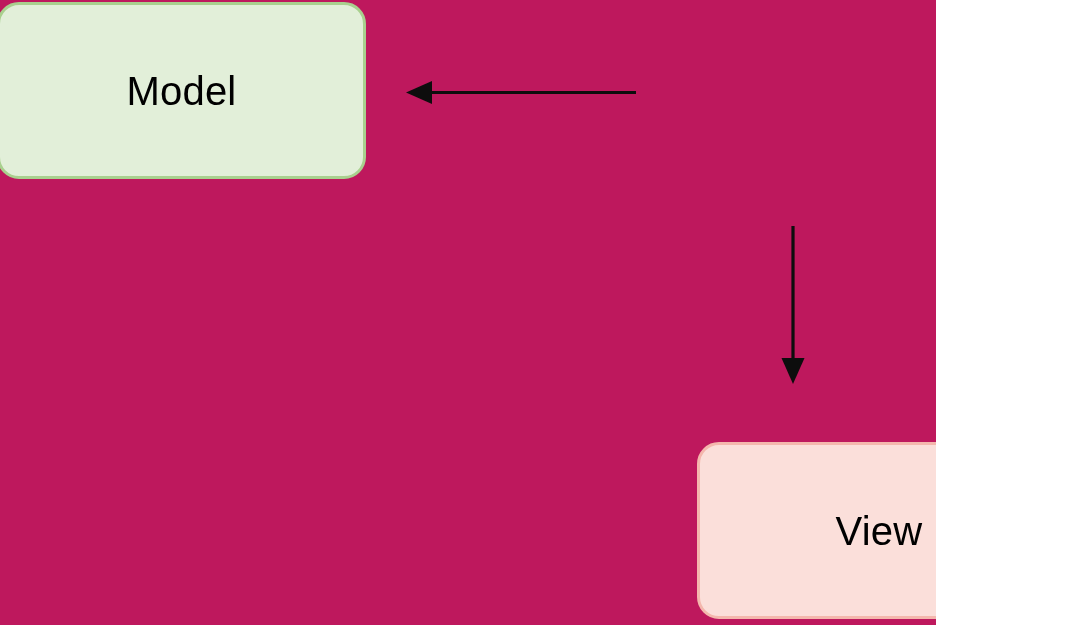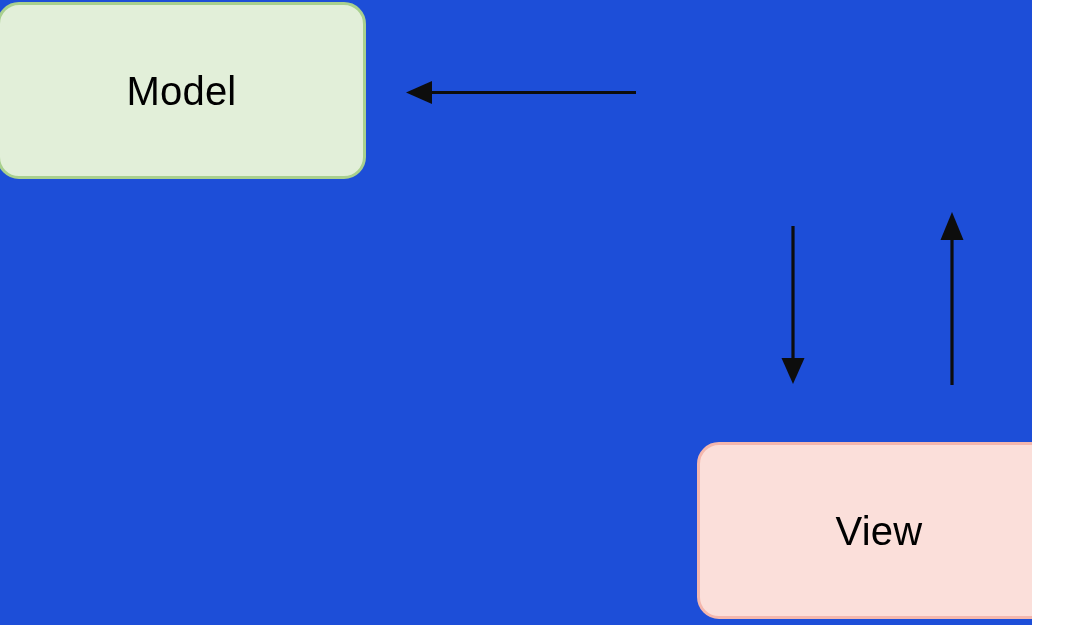--- a/index.html
+++ b/index.html
@@ -2,23 +2,23 @@
 <html><head>
 <meta charset="utf-8">
 <style>
   html, body {
     margin: 0;
     padding: 0;
     background: #ffffff;
   }
   #canvas {
     position: relative;
-    width: 1032px;
+    width: 936px;
     height: 625px;
-    background: #1d4ed8;
+    background: #be185d;
     overflow: hidden;
     font-family: "Liberation Sans", "DejaVu Sans", sans-serif;
   }
   .node {
     position: absolute;
     box-sizing: border-box;
     display: flex;
     align-items: center;
     justify-content: center;
     border-style: solid;

